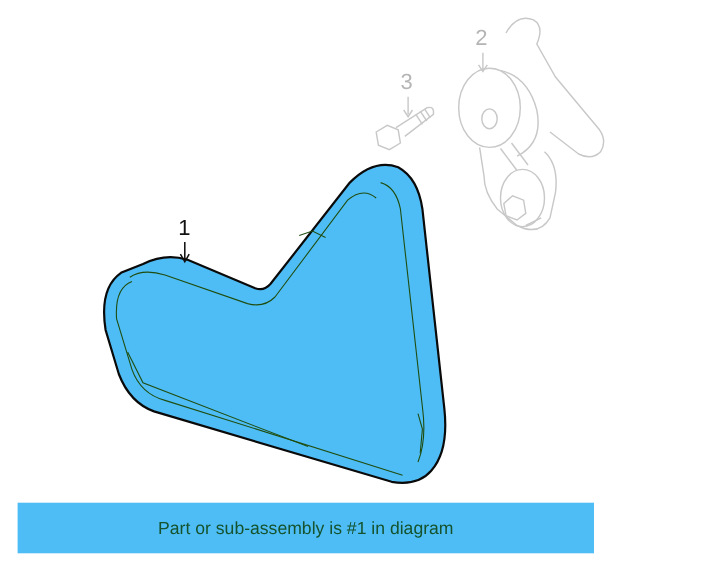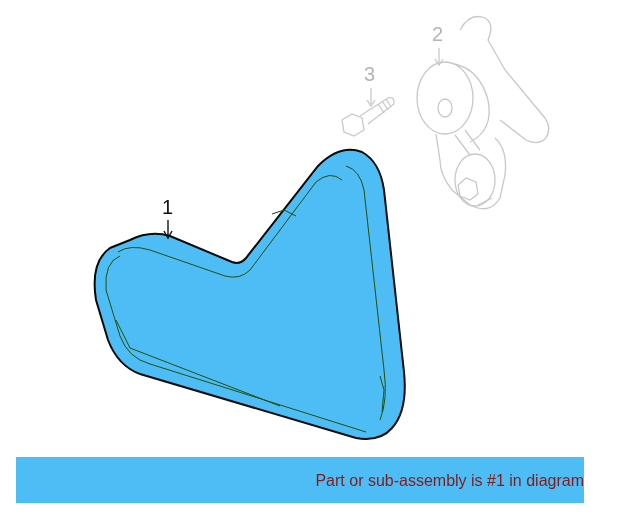--- a/index.html
+++ b/index.html
@@ -1,22 +1,22 @@
 <!DOCTYPE html>
 <html><head>
 <meta charset="utf-8">
 <style>
   html, body { margin: 0; padding: 0; background: #ffffff; }
   body { width: 640px; height: 512px; position: relative; overflow: hidden; font-family: "Liberation Sans", sans-serif; }
   #diagram { position: absolute; left: 0; top: 0; width: 640px; height: 512px; }
   .callout { font-family: "Liberation Sans", sans-serif; font-size: 20px; }
   #banner {
-    position: absolute; left: 16px; top: 457px; width: 568px; height: 46px;
-    background: #4fbdf5; color: #7f1d1d;
-    display: flex; flex-direction: column; align-items: flex-end; justify-content: center;
+    position: absolute; left: 16px; top: 457px; width: 524px; height: 46px;
+    background: #4fbdf5; color: #14532d;
+    display: flex; flex-direction: column; align-items: center; justify-content: center;
     font-size: 16px; line-height: 19px; text-align: center;
   }
 </style>
 </head>
 <body>
 
 <svg id="diagram" viewBox="0 0 640 512" xmlns="http://www.w3.org/2000/svg">
 
   <g fill="none" stroke="#c8c8c8" stroke-width="1.3">
     <text class="callout" x="364" y="81" fill="#b4b4b4" stroke="none">3</text>

